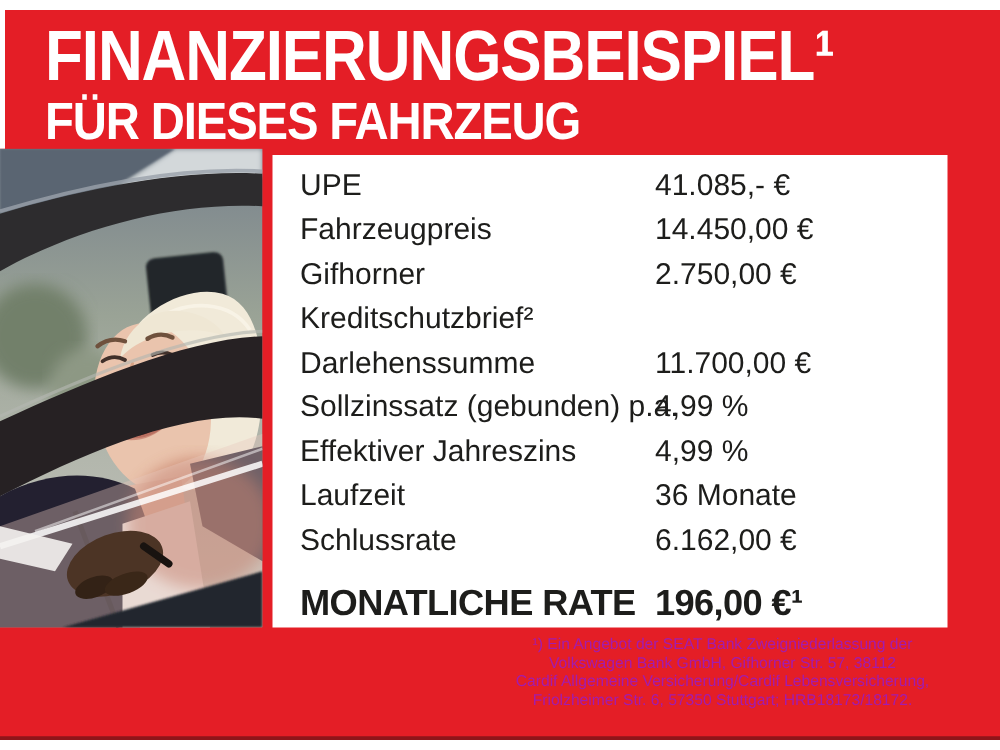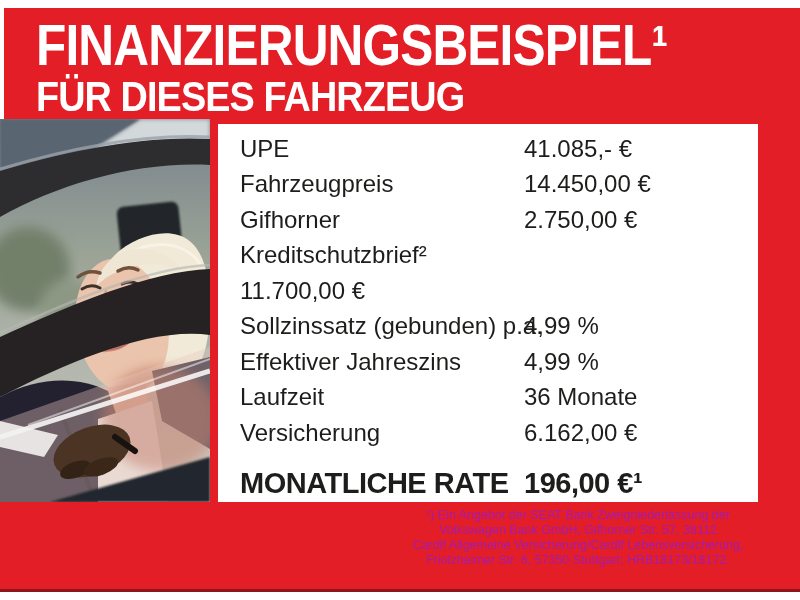--- a/index.html
+++ b/index.html
@@ -146,36 +146,37 @@
         </div>
         <div class="row">
           <span class="lbl">Gifhorner</span>
           <span class="val">2.750,00 €</span>
         </div>
         <div class="row">
           <span class="lbl">Kreditschutzbrief²</span>
           <span class="val"></span>
         </div>
         <div class="row">
+          <span class="lbl">Darlehenssumme</span>
           <span class="val">11.700,00 €</span>
         </div>
         <div class="row">
           <span class="lbl">Sollzinssatz (gebunden) p.a.</span>
           <span class="val">4,99 %</span>
         </div>
         <div class="row">
           <span class="lbl">Effektiver Jahreszins</span>
           <span class="val">4,99 %</span>
         </div>
         <div class="row">
           <span class="lbl">Laufzeit</span>
           <span class="val">36 Monate</span>
         </div>
         <div class="row">
-          <span class="lbl">Versicherung</span>
+          <span class="lbl">Schlussrate</span>
           <span class="val">6.162,00 €</span>
         </div>
       </div>
     <div class="total-row">
       <span class="lbl">MONATLICHE RATE</span>
       <span class="val">196,00 €¹</span>
     </div>
   </div>
 
   <div class="footnote" id="footnote">

